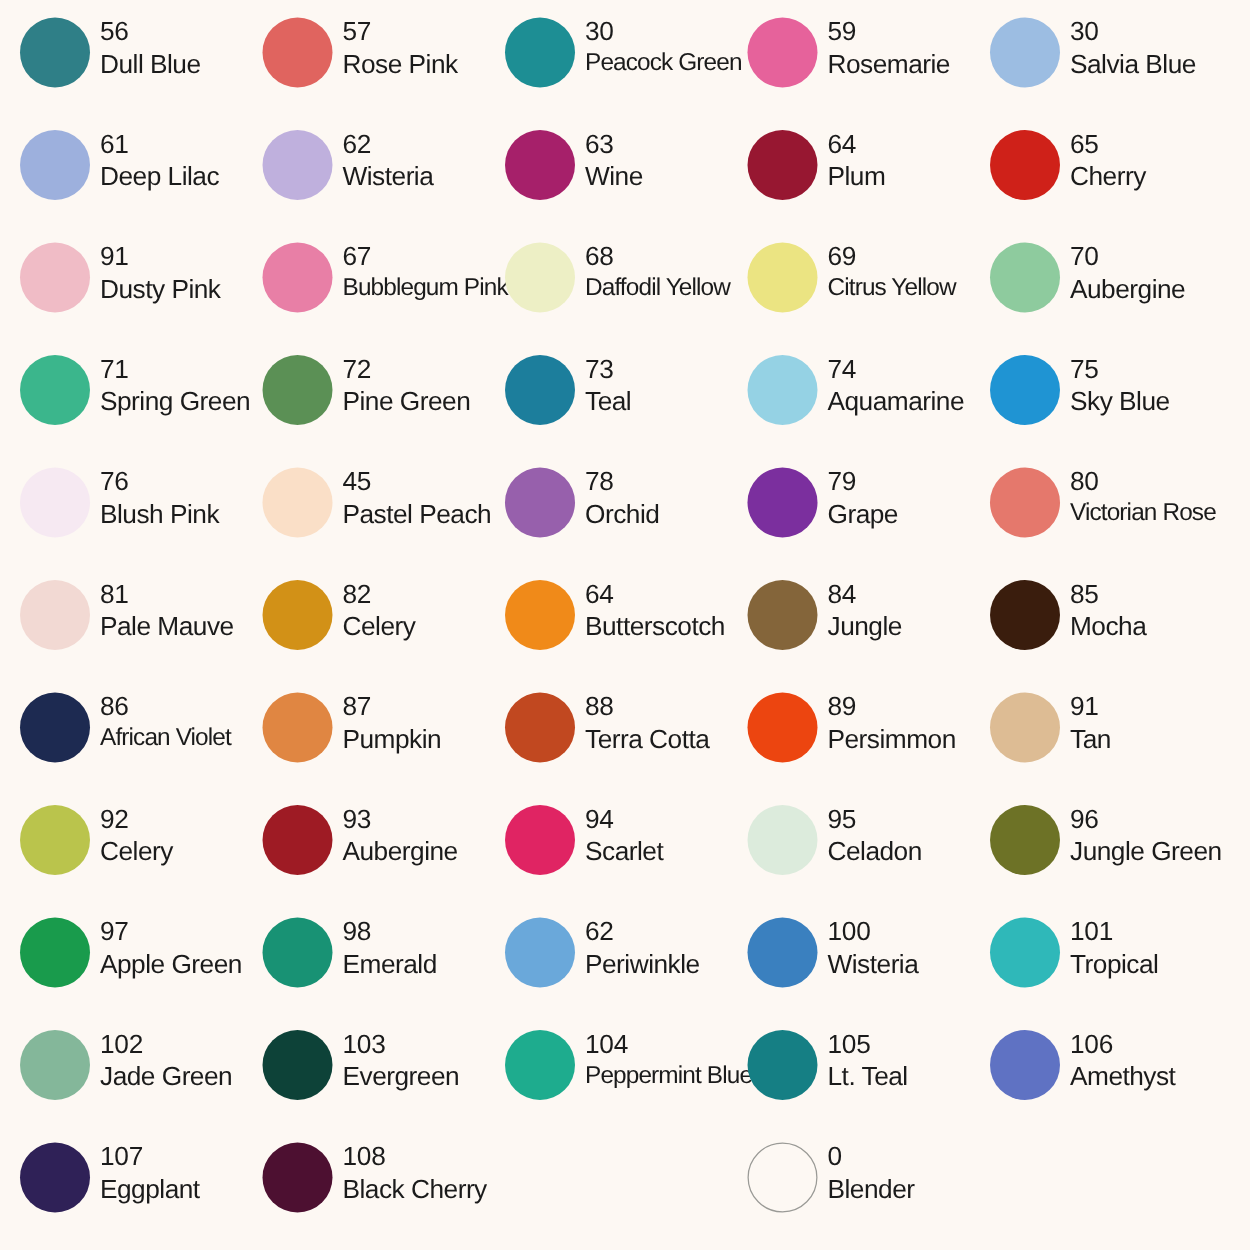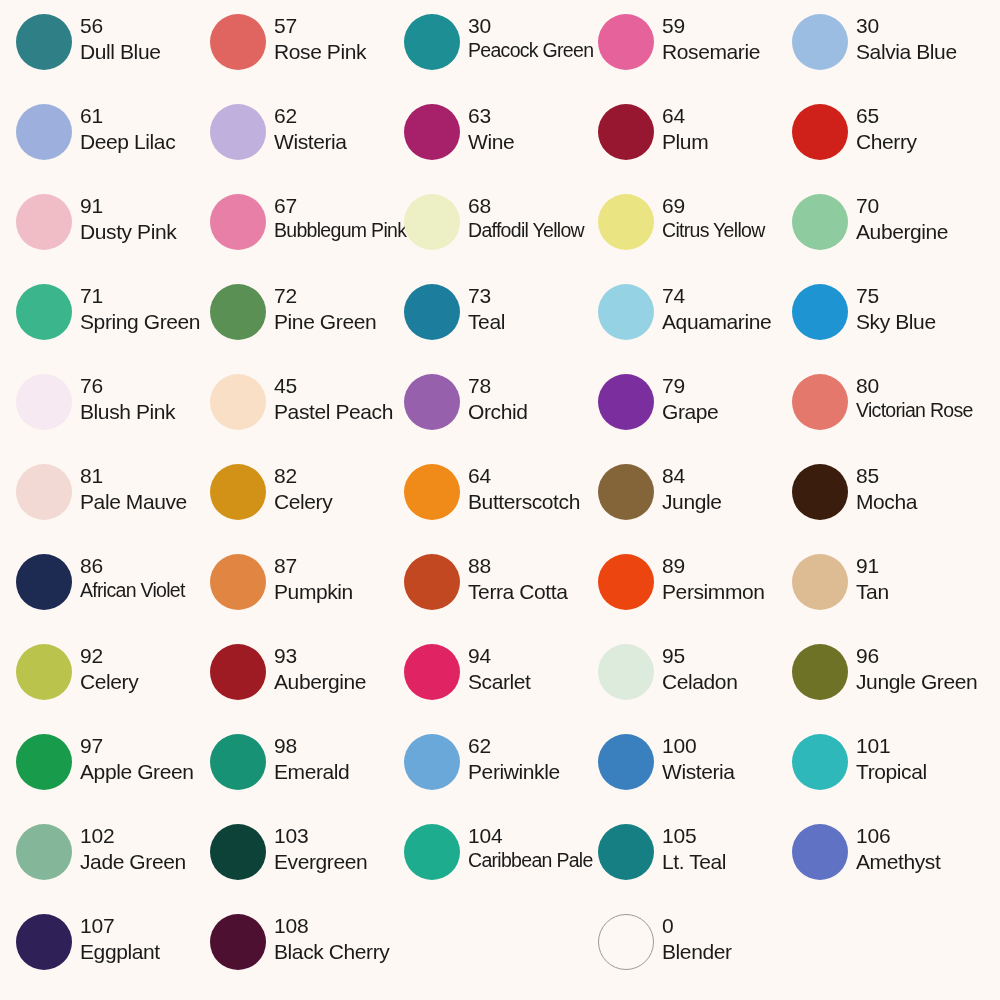--- a/index.html
+++ b/index.html
@@ -416,21 +416,21 @@
         <div class="swatch-dot" style="background: rgb(13, 66, 56);"></div>
         <div class="swatch-text">
           <div class="swatch-number">103</div>
           <div class="swatch-name">Evergreen</div>
         </div>
       </div>
       <div class="swatch-cell">
         <div class="swatch-dot" style="background: rgb(30, 172, 142);"></div>
         <div class="swatch-text">
           <div class="swatch-number">104</div>
-          <div class="swatch-name long">Caribbean Pale</div>
+          <div class="swatch-name long">Peppermint Blue</div>
         </div>
       </div>
       <div class="swatch-cell">
         <div class="swatch-dot" style="background: rgb(21, 127, 132);"></div>
         <div class="swatch-text">
           <div class="swatch-number">105</div>
           <div class="swatch-name">Lt. Teal</div>
         </div>
       </div>
       <div class="swatch-cell">

